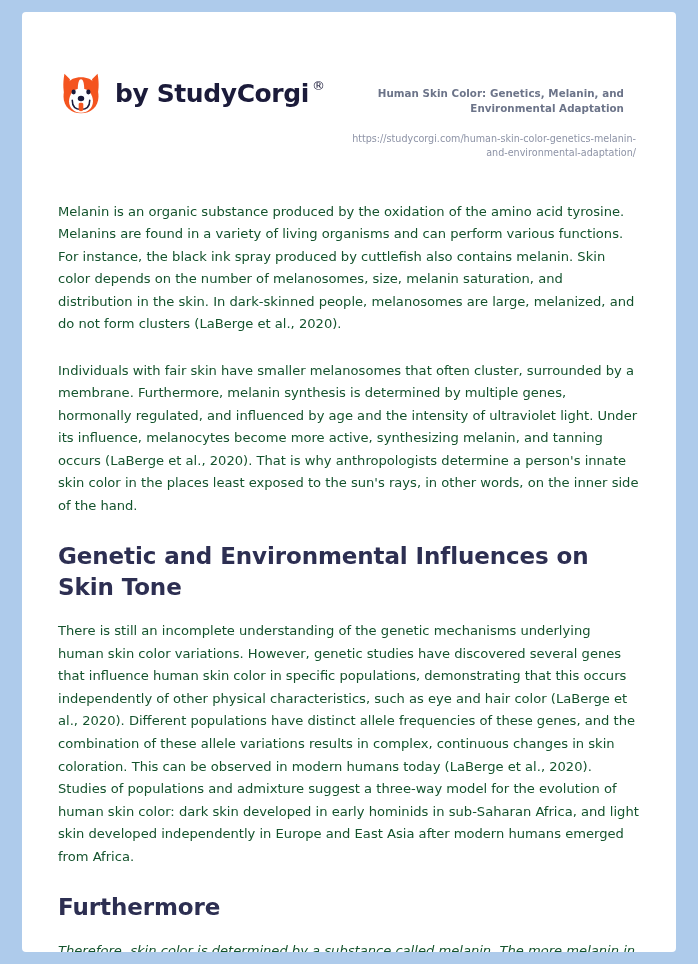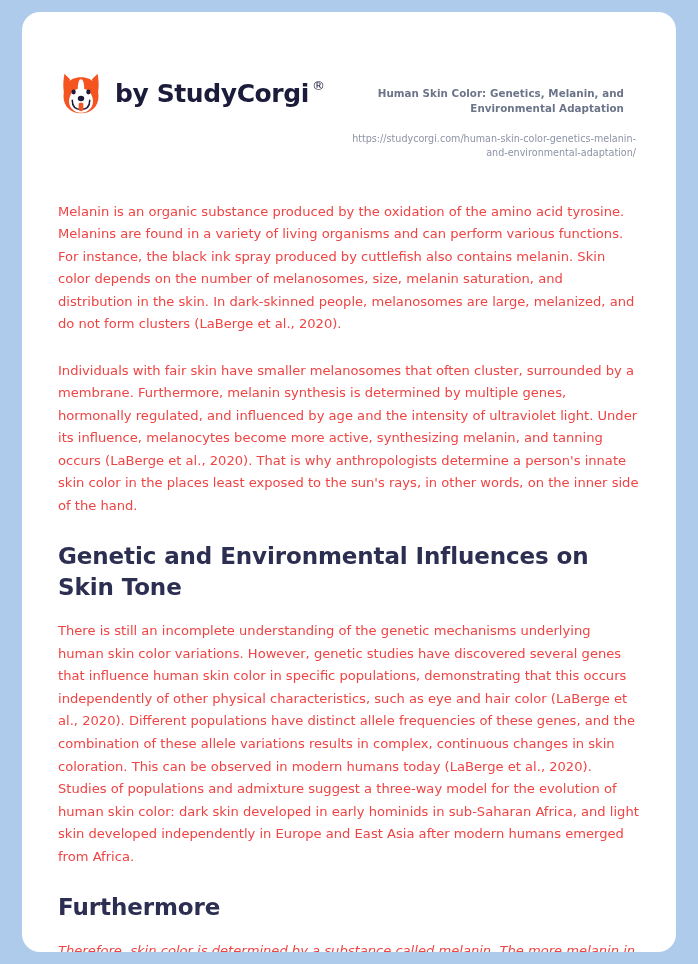--- a/index.html
+++ b/index.html
@@ -16,21 +16,21 @@
     overflow: hidden;
   }
 
   .page-card {
     position: absolute;
     left: 22px;
     top: 12px;
     width: 654px;
     height: 940px;
     background: #ffffff;
-    border-radius: 18px;
+    border-radius: 4px;
     overflow: hidden;
   }
 
   .page-inner {
     padding: 0 36px;
   }
 
   
   .doc-header {
     display: flex;
@@ -98,21 +98,21 @@
   }
 
   
   .article {
     padding-top: 40px;
   }
 
   .article p {
     font-size: 13.1px;
     line-height: 1.72;
-    color: #ef4444;
+    color: #14532d;
     margin: 0 0 24px 0;
     text-align: left;
   }
 
   .article h2 {
     font-size: 23px;
     font-weight: bold;
     color: #2d2f52;
     margin: 6px 0 17px 0;
     line-height: 1.35;

